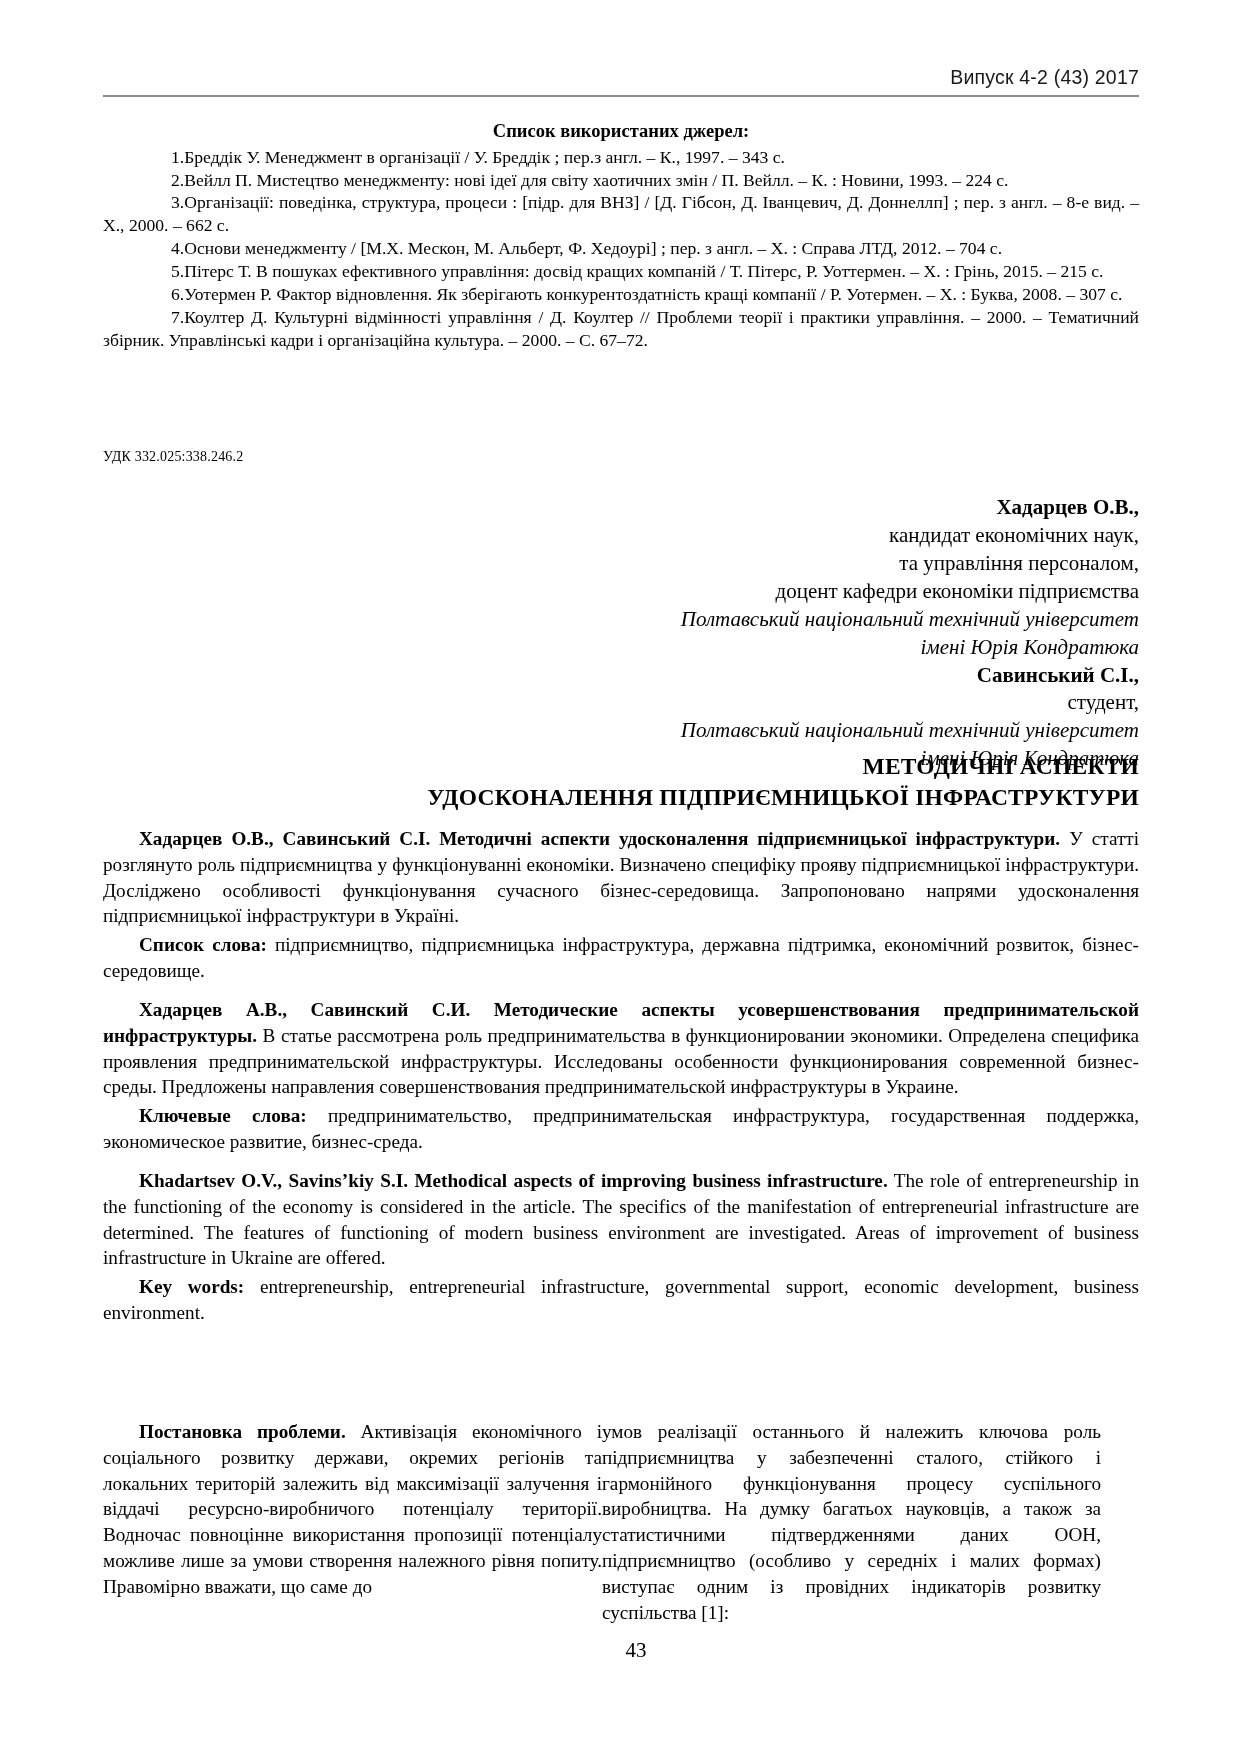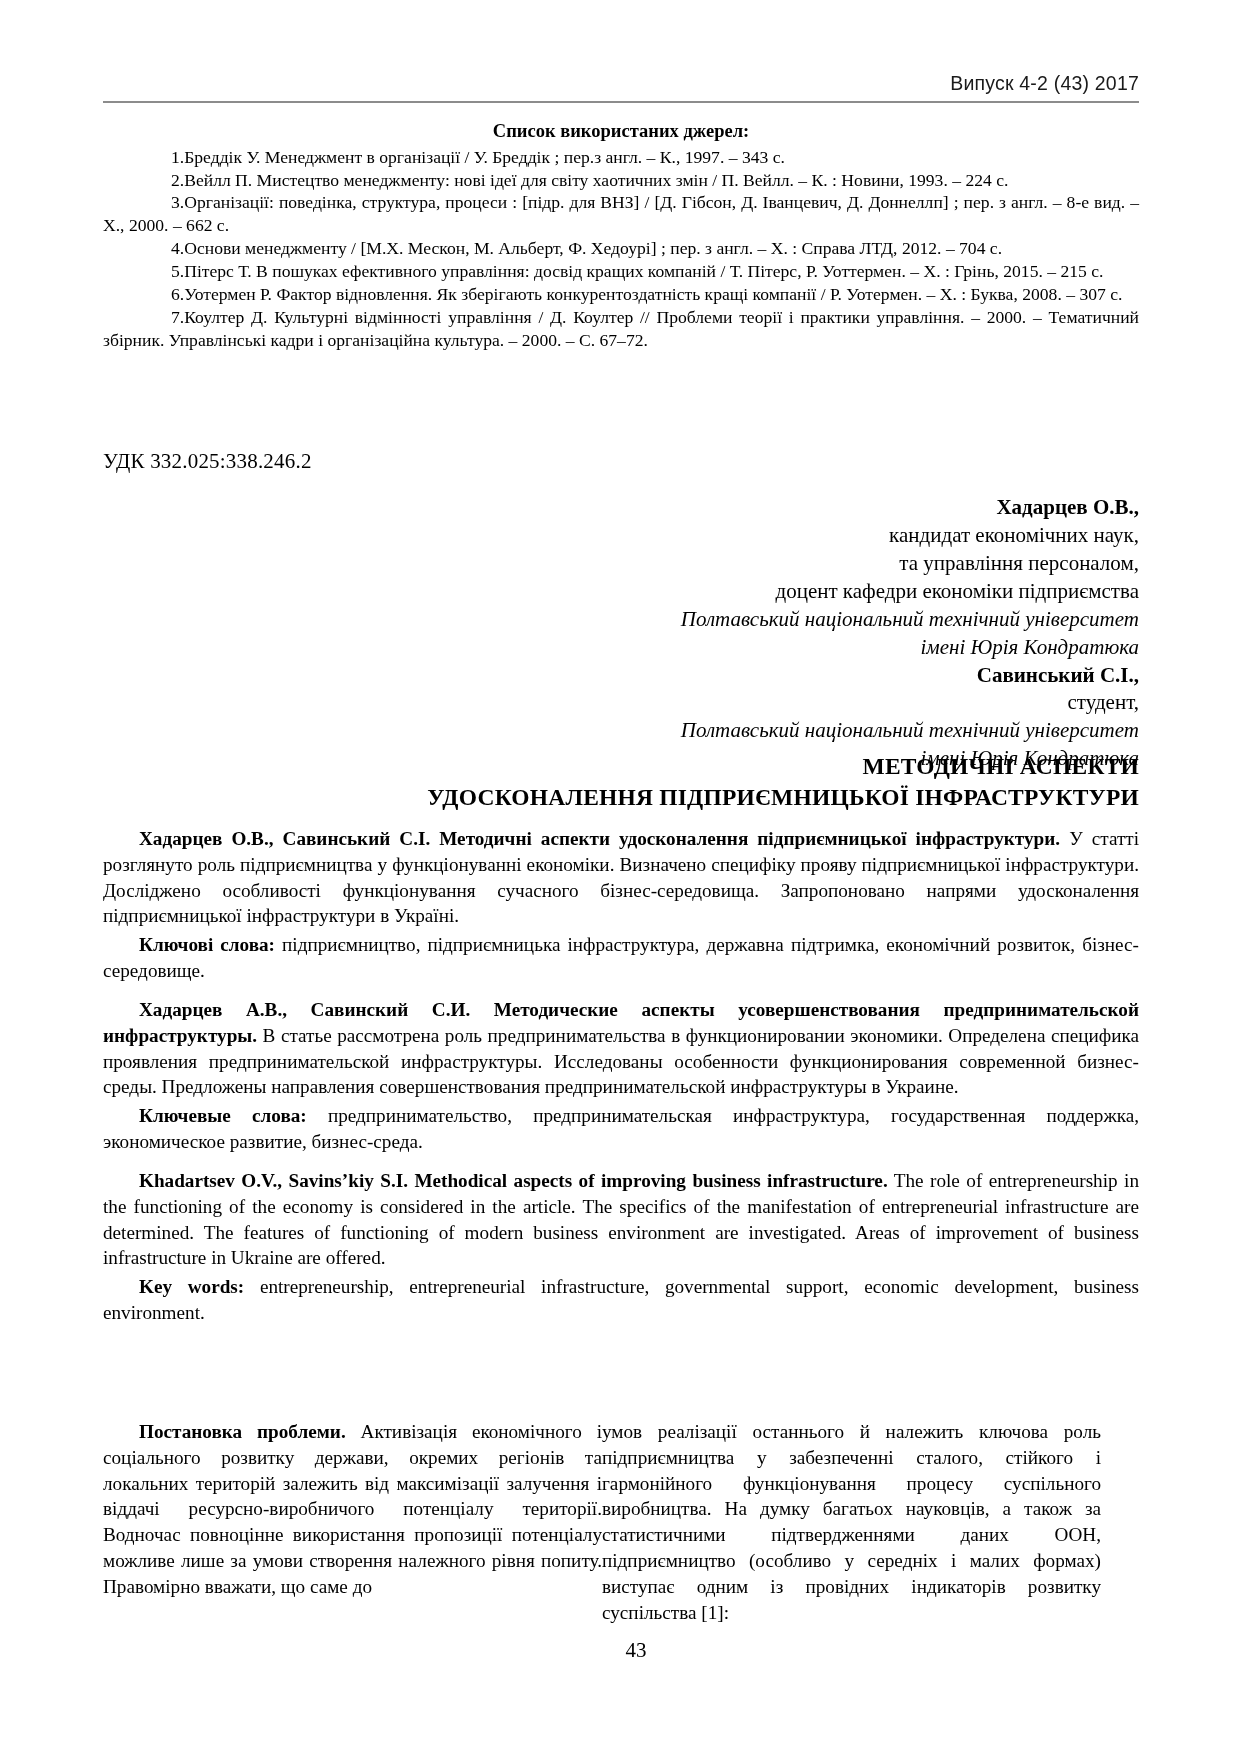--- a/index.html
+++ b/index.html
@@ -16,21 +16,21 @@
     box-sizing: border-box;
     font-family: "Liberation Serif", "DejaVu Serif", serif;
     color: #000000;
     overflow: hidden;
   }
 
   
   .runhead {
     position: absolute;
     left: 103px;
-    top: 72px;
+    top: 66px;
     width: 1036px;
   }
   .runhead-text {
     text-align: right;
     font-family: "Liberation Sans", "DejaVu Sans", sans-serif;
     font-size: 19.5px;
     letter-spacing: 0.2px;
     color: #1a1a1a;
     padding-bottom: 6px;
   }
@@ -64,21 +64,21 @@
   .ref-num {
     display: inline-block;
     min-width: 22px;
   }
 
   
   .udc {
     position: absolute;
     left: 103px;
     top: 449px;
-    font-size: 21px;
+    font-size: 14px;
     letter-spacing: 0.2px;
   }
 
   
   .authors {
     position: absolute;
     right: 101px;
     top: 494px;
     width: 700px;
     text-align: right;
@@ -217,21 +217,21 @@
     <div>УДОСКОНАЛЕННЯ ПІДПРИЄМНИЦЬКОЇ ІНФРАСТРУКТУРИ</div>
   </div>
 
   <div class="abstracts">
 
     <p class="abs-p">
       <span class="abs-lead">Хадарцев О.В., Савинський С.І. Методичні аспекти удосконалення підприємницької інфраструктури.</span>
       <span>У статті розглянуто роль підприємництва у функціонуванні економіки. Визначено специфіку прояву підприємницької інфраструктури. Досліджено особливості функціонування сучасного бізнес-середовища. Запропоновано напрями удосконалення підприємницької інфраструктури в Україні.</span>
     </p>
     <p class="abs-p">
-      <span class="abs-lead">Ключові слова:</span>
+      <span class="abs-lead">Список слова:</span>
       <span>підприємництво, підприємницька інфраструктура, державна підтримка, економічний розвиток, бізнес-середовище.</span>
     </p>
 
     <p class="abs-p gap-before">
       <span class="abs-lead">Хадарцев А.В., Савинский С.И. Методические аспекты усовершенствования предпринимательской инфраструктуры.</span>
       <span>В статье рассмотрена роль предпринимательства в функционировании экономики. Определена специфика проявления предпринимательской инфраструктуры. Исследованы особенности функционирования современной бизнес-среды. Предложены направления совершенствования предпринимательской инфраструктуры в Украине.</span>
     </p>
     <p class="abs-p">
       <span class="abs-lead">Ключевые слова:</span>
       <span>предпринимательство, предпринимательская инфраструктура, государственная поддержка, экономическое развитие, бизнес-среда.</span>

